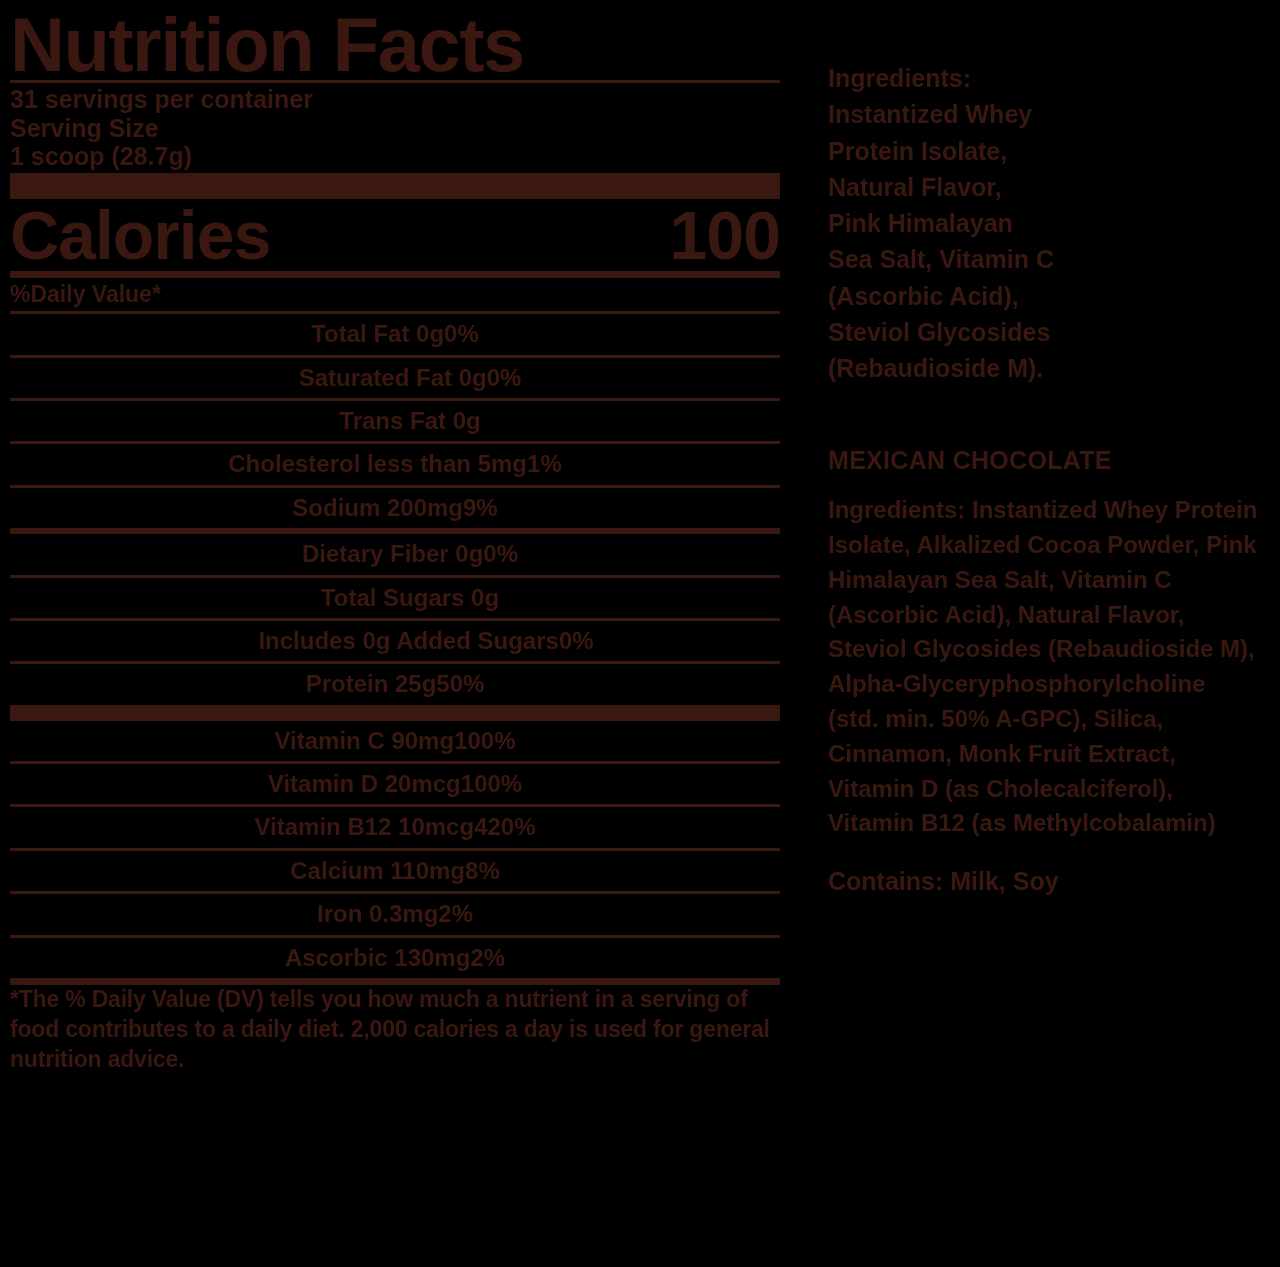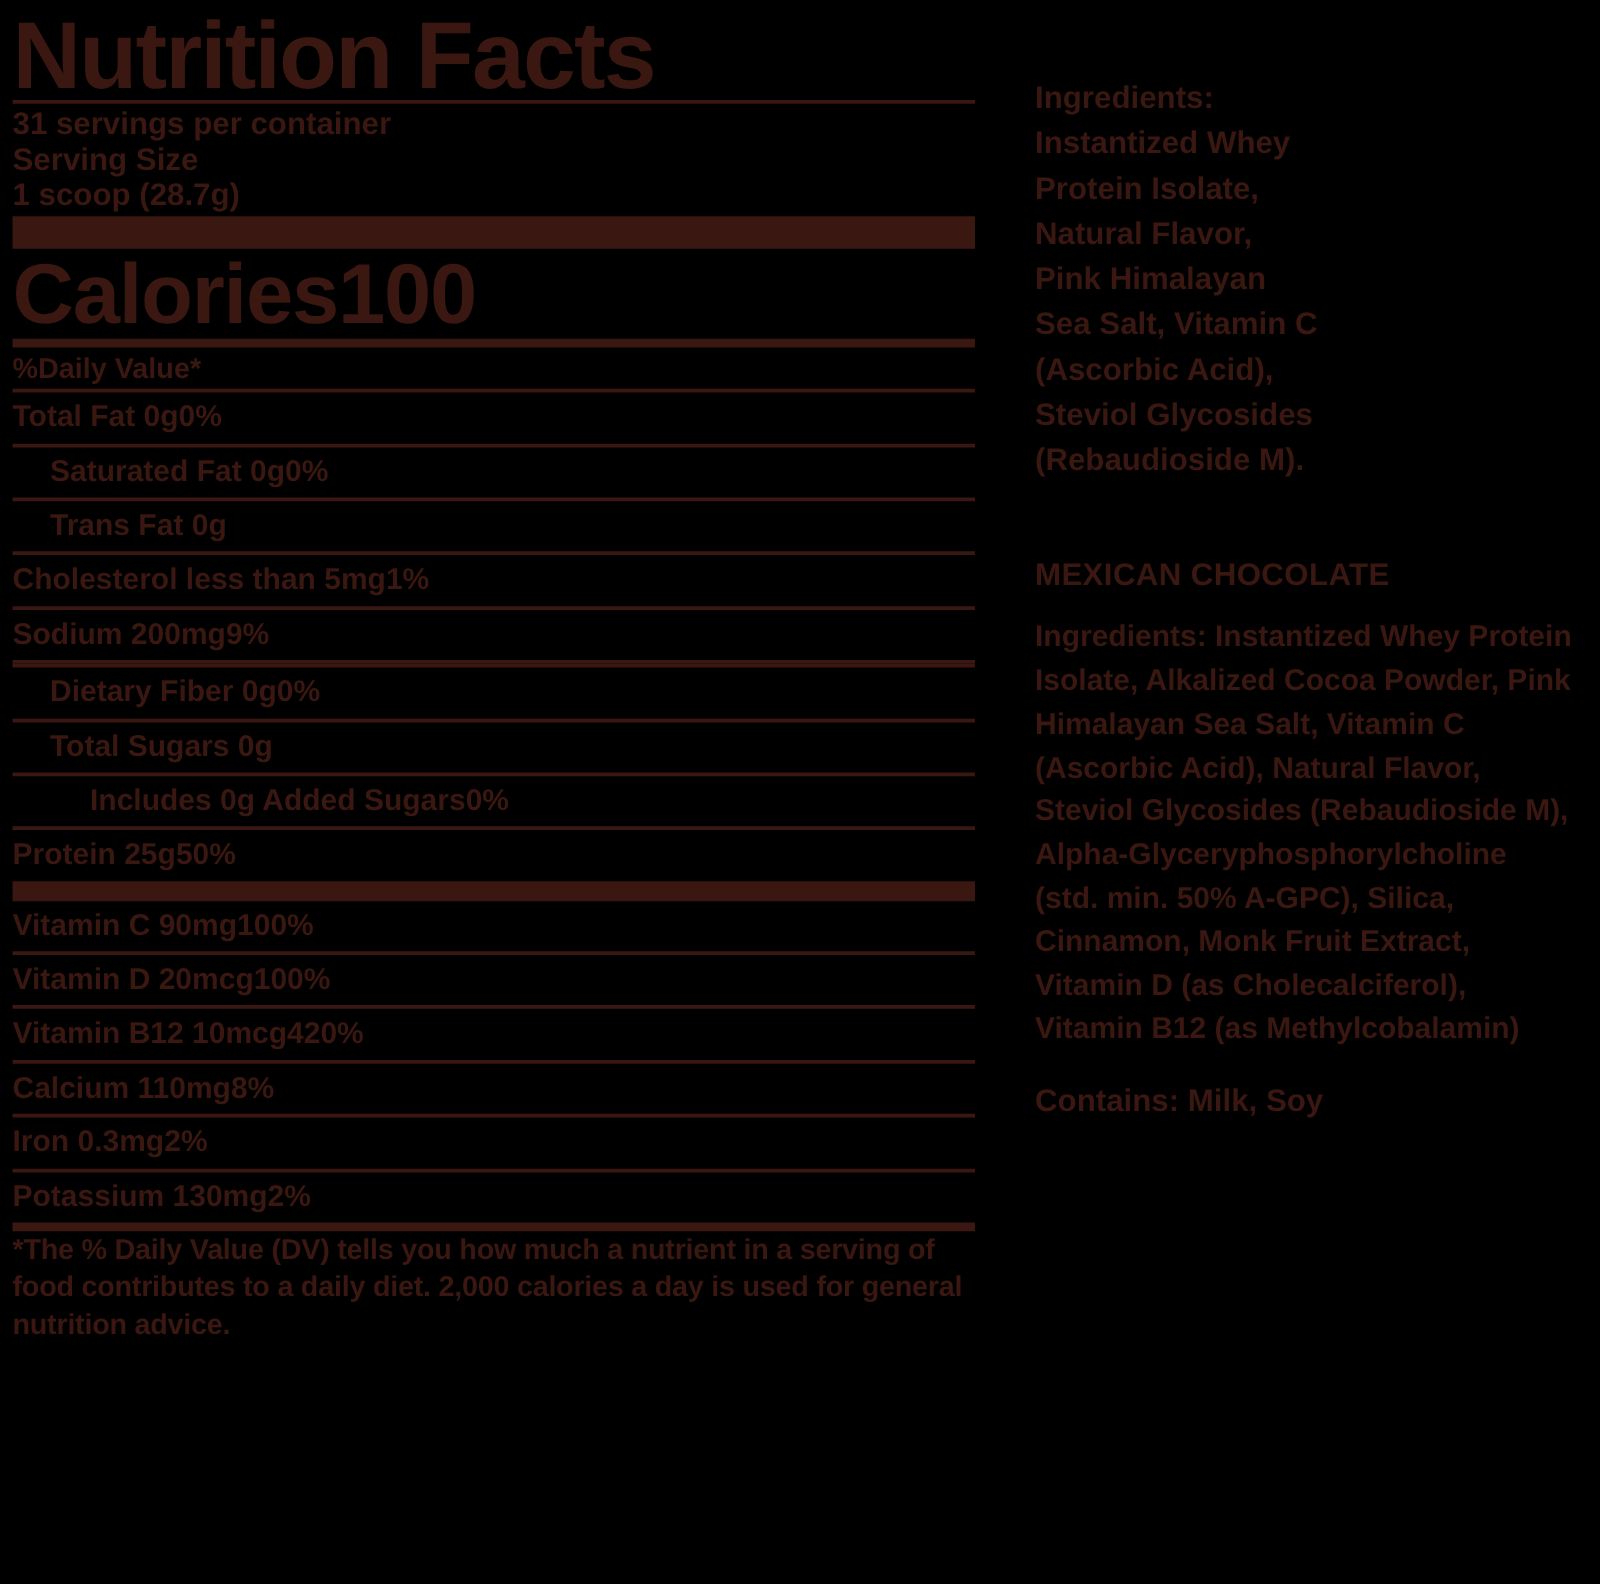--- a/index.html
+++ b/index.html
@@ -62,44 +62,45 @@
     align-items: baseline;
     font-size: 25px;
     font-weight: bold;
     color: #3a1710;
     line-height: 1.15;
     margin-bottom: 2px;
     flex-direction: column;
   }
   .cal-row {
     display: flex;
-    justify-content: flex-start;
+    justify-content: space-between;
     align-items: flex-end;
     margin: 2px 0 2px 0;
+    gap: 34px;
   }
   .cal-label {
     font-size: 68px;
     font-weight: bold;
     line-height: 1;
     letter-spacing: -1px;
   }
   .cal-value {
     font-size: 68px;
     font-weight: bold;
     line-height: 1;
     letter-spacing: -1px;
   }
   .dv-header {
     font-size: 23px;
     font-weight: bold;
     padding: 3px 0 3px 0;
   }
   .nut-row {
     display: flex;
-    justify-content: flex-start;
+    justify-content: center;
     align-items: baseline;
     font-size: 24px;
     font-weight: bold;
     padding: 7px 0 7px 0;
     line-height: 1.1;
   }
   .nut-row.indent1 .nut-name { padding-left: 30px; }
   .nut-row.indent2 .nut-name { padding-left: 62px; }
   .nut-name { }
   .nut-dv { }
@@ -243,21 +244,21 @@
             <span class="nut-name">Calcium 110mg</span>
             <span class="nut-dv">8%</span>
           </div>
           <div class="rule-thin"></div>
           <div class="nut-row">
             <span class="nut-name">Iron 0.3mg</span>
             <span class="nut-dv">2%</span>
           </div>
           <div class="rule-thin"></div>
           <div class="nut-row">
-            <span class="nut-name">Potassium 130mg</span>
+            <span class="nut-name">Ascorbic 130mg</span>
             <span class="nut-dv">2%</span>
           </div>
         </div>
 
       <div class="rule-med"></div>
 
       <div class="footnote">*The % Daily Value (DV) tells you how much a nutrient in a serving of food contributes to a daily diet. 2,000 calories a day is used for general nutrition advice.</div>
     </div>
   </div>
 

